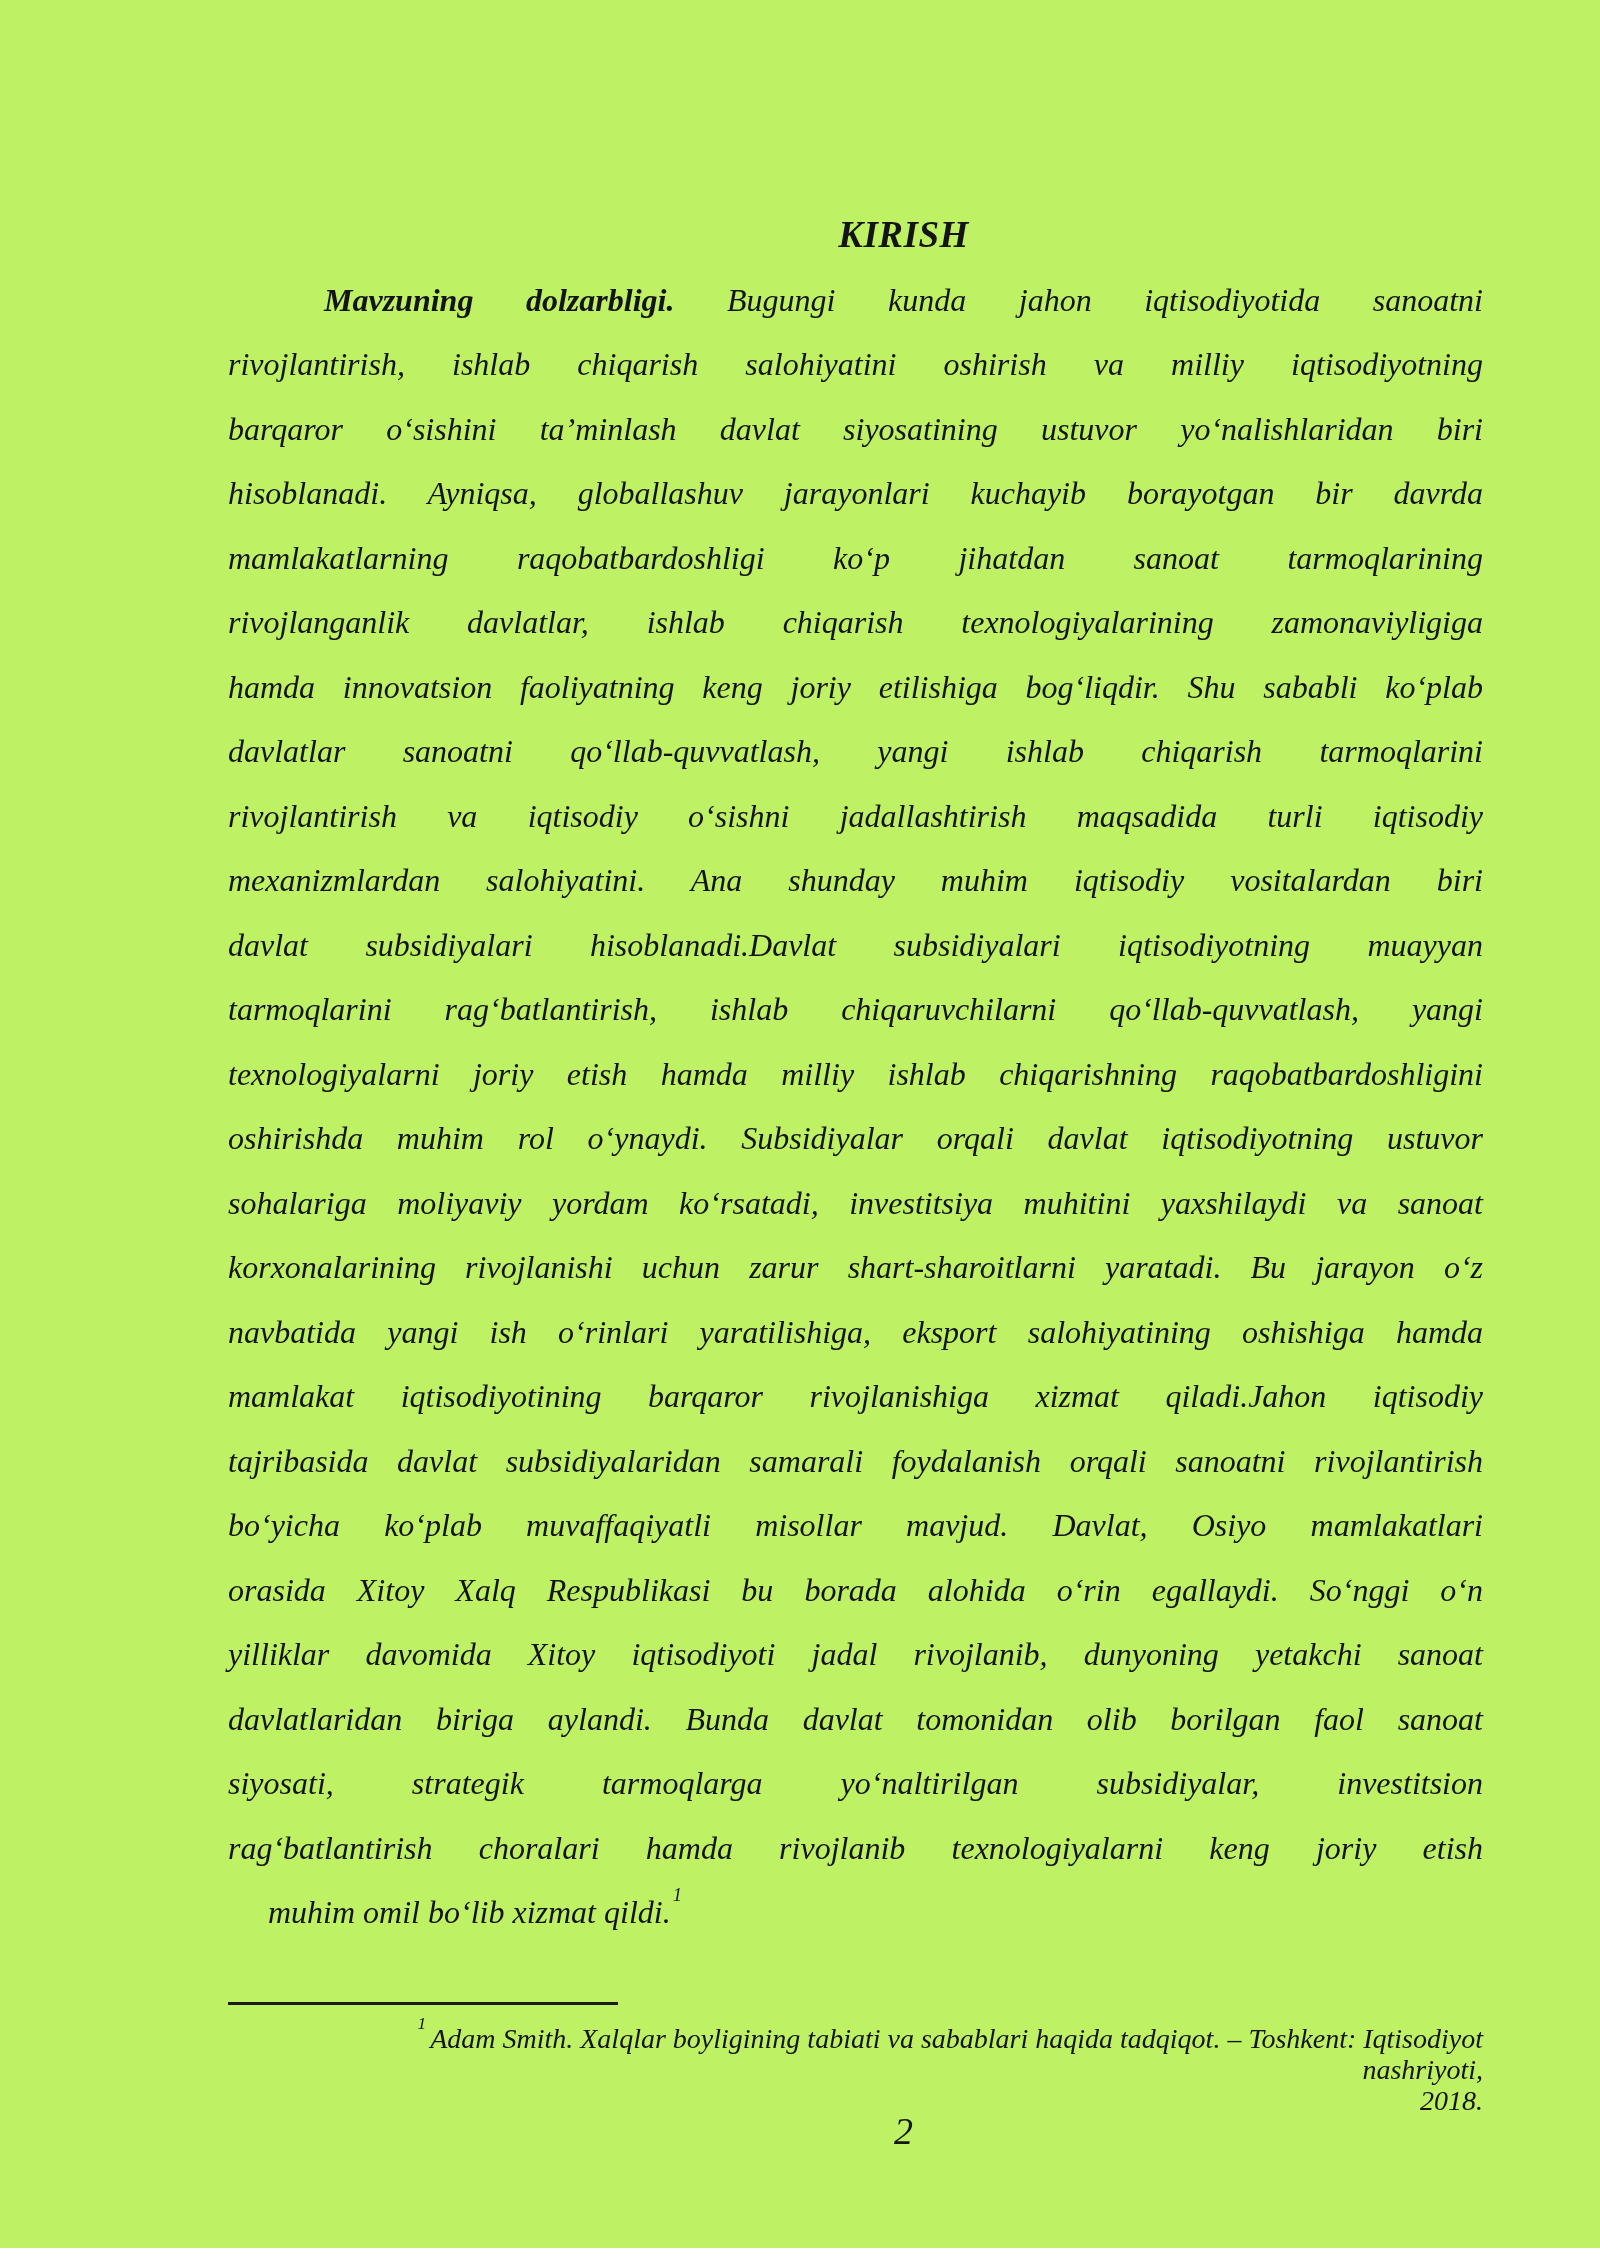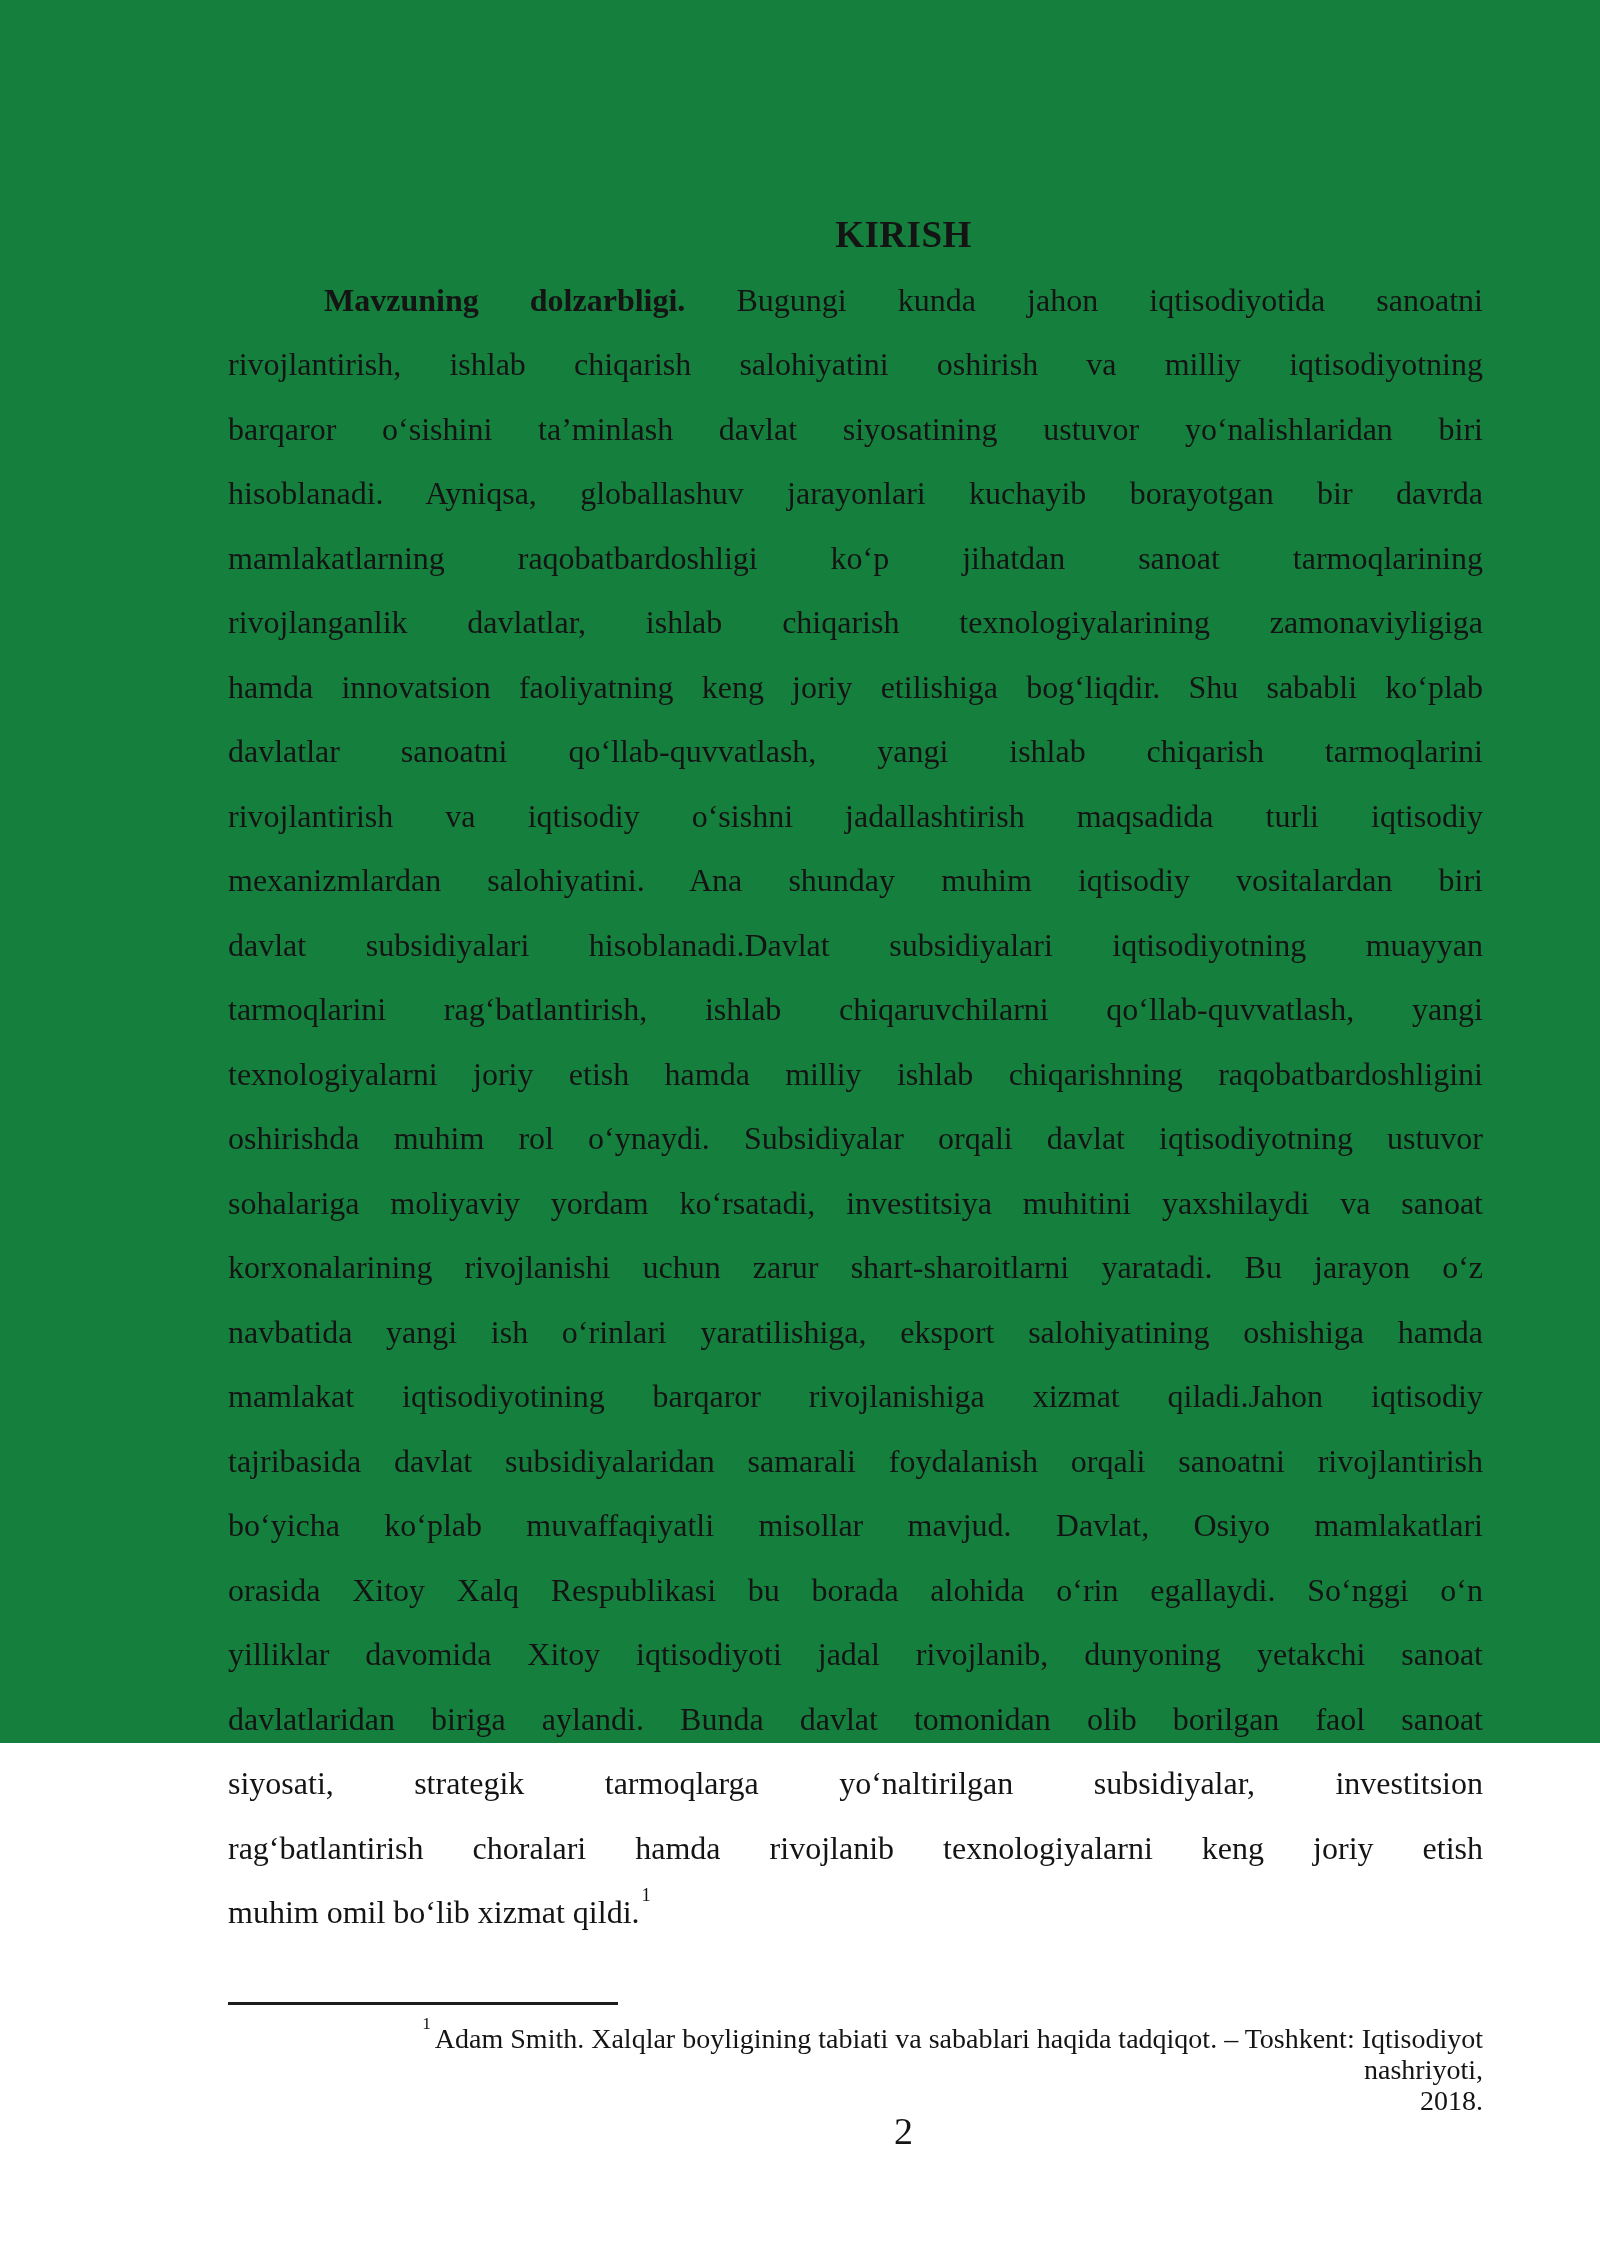--- a/index.html
+++ b/index.html
@@ -7,22 +7,23 @@
     width: 1600px;
     height: 2262px;
     background: #ffffff;
     font-family: "Liberation Serif", "DejaVu Serif", serif;
     color: #141414;
     overflow: hidden;
   }
   .page {
     position: relative;
     width: 1600px;
-    height: 1743px;
-    background: #15803d;
+    height: 2248px;
+    background: #bef264;
+    font-style: italic;
   }
   .content {
     padding: 203px 117px 0 228px;
   }
   .doc-title {
     font-size: 37px;
     font-weight: bold;
     line-height: 64.5px;
     text-align: center;
     padding-left: 96px; 
@@ -30,21 +31,21 @@
   }
   .para .line {
     font-size: 32px;
     line-height: 64.5px;
     text-align: justify;
     text-align-last: justify;
     text-justify: inter-word;
     white-space: normal;
   }
   .para .line.first { text-indent: 96px; }
-  .para .line.last { text-align-last: left; }
+  .para .line.last { text-align-last: left; margin-left: 40px; }
   .lead { font-weight: bold; }
   sup.fn-ref {
     font-size: 58%;
     line-height: 0;
     position: relative;
     top: -0.55em;
     margin-left: 2px;
   }
   .footnote-block { margin-top: 57px; text-align: right; }
   .fn-sep {

